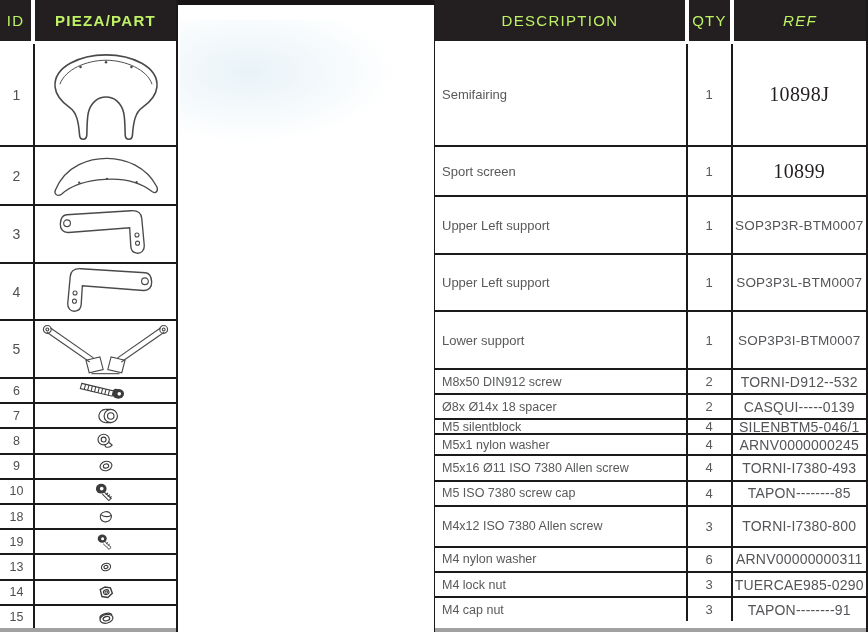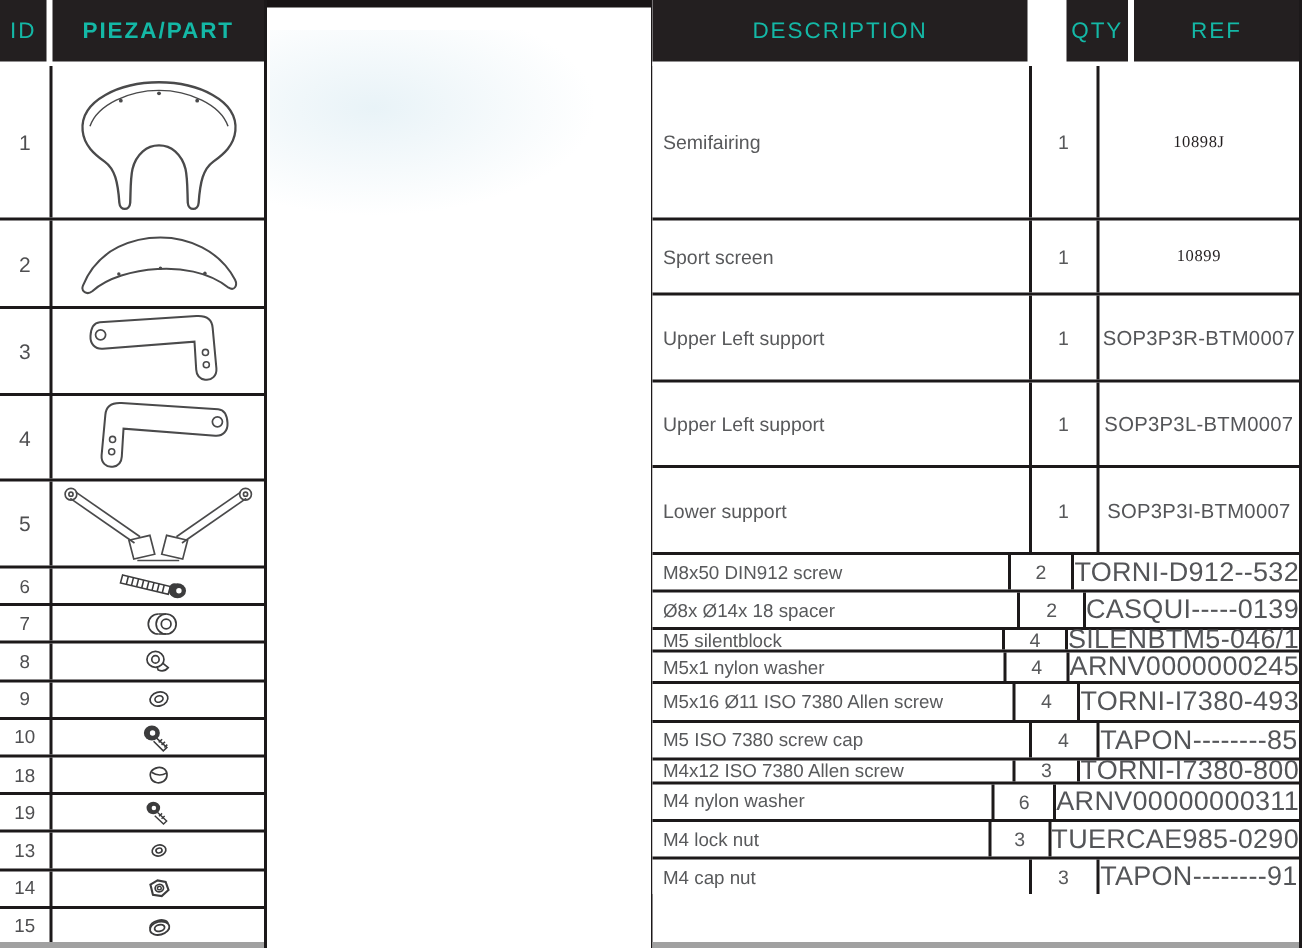--- a/index.html
+++ b/index.html
@@ -8,46 +8,46 @@
 
   .gap-bar { position: absolute; left: 178px; top: 0; width: 256px; height: 5px; background: #181415; }
   .gap-watermark { position: absolute; left: 180px; top: 20px; width: 230px; height: 130px;
     background: radial-gradient(ellipse at 30% 40%, rgba(205,228,238,0.45), rgba(255,255,255,0) 65%); }
 
   .tbl { position: absolute; top: 0; height: 632px; background: #fff; }
   .left-tbl  { left: 0; width: 178px; border-right: 2px solid #1c191a; }
   .right-tbl { left: 434px; width: 434px; border-left: 1.5px solid #1c191a; border-right: 2px solid #1c191a; }
 
   .hdr { display: flex; height: 44px; background: #fff; gap: 4px; border-bottom: 3px solid #fff; }
-  .hcell { background: #231f20; color: #14b8a6; display: flex; align-items: center; justify-content: center;
+  .hcell { background: #231f20; color: #bef264; display: flex; align-items: center; justify-content: center;
            font-size: 15px; letter-spacing: 1.3px; }
   .lt-hdr .hc-id { width: 31px; }
   .lt-hdr .hc-part { flex: 1; font-weight: bold; }
   .rt-hdr .hc-desc { width: 250px; }
-  .rt-hdr .hc-qty { width: 41px; margin-left: 22px; }
-  .rt-hdr .hc-ref { flex: 1; }
+  .rt-hdr .hc-qty { width: 41px; }
+  .rt-hdr .hc-ref { flex: 1; font-style: italic; }
 
   .tbody { width: 100%; }
   .row { display: flex; width: 100%; background: #fff; }
   .row.bt { border-top: 2px solid #1c191a; }
 
   .lt-id { width: 35px; border-right: 2px solid #1c191a; display: flex; align-items: center;
            justify-content: center; color: #4f4f51; font-size: 14px; }
   .row.small .lt-id { font-size: 12.5px; }
   .lt-part { flex: 1; display: flex; align-items: center; justify-content: center; overflow: hidden; }
 
   .rt-desc { width: 252.5px; border-right: 2px solid #1c191a; display: flex; align-items: center;
              padding-left: 7px; color: #58595b; font-size: 13px; }
   .rt-qty  { width: 45px; border-right: 2px solid #1c191a; display: flex; align-items: center;
              justify-content: center; color: #58595b; font-size: 13px; }
   .rt-ref  { flex: 1; display: flex; align-items: center; justify-content: center; color: #545558;
              font-size: 13.5px; letter-spacing: 0.2px; white-space: nowrap; }
   .row.small .rt-desc { font-size: 12.5px; }
-  .row.small .rt-ref  { font-size: 18px; }
-  .rt-ref.serif { font-family: "Liberation Serif", serif; font-size: 11px; color: #231f20; letter-spacing: 0.4px; }
+  .row.small .rt-ref  { font-size: 14px; }
+  .rt-ref.serif { font-family: "Liberation Serif", serif; font-size: 20px; color: #231f20; letter-spacing: 0.4px; }
 
   .bottom-bar { position: absolute; bottom: 0; left: 0; right: 0; height: 4px; background: #a1a1a1; z-index: 3; }
 </style>
 </head>
 <body>
 
 <div class="stage">
 
   <div class="gap-bar"></div>
   <div class="gap-watermark"></div>
@@ -298,21 +298,21 @@
         <div class="row bt small" style="height: 25.2px;">
     <div class="rt-desc">M5x16 Ø11 ISO 7380 Allen screw</div>
     <div class="rt-qty">4</div>
     <div class="rt-ref">TORNI-I7380-493</div>
   </div>
         <div class="row bt small" style="height: 25.2px;">
     <div class="rt-desc">M5 ISO 7380 screw cap</div>
     <div class="rt-qty">4</div>
     <div class="rt-ref">TAPON--------85</div>
   </div>
-        <div class="row bt small" style="height: 16px;">
+        <div class="row bt small" style="height: 41px;">
     <div class="rt-desc">M4x12 ISO 7380 Allen screw</div>
     <div class="rt-qty">3</div>
     <div class="rt-ref">TORNI-I7380-800</div>
   </div>
         <div class="row bt small" style="height: 25.2px;">
     <div class="rt-desc">M4 nylon washer</div>
     <div class="rt-qty">6</div>
     <div class="rt-ref">ARNV00000000311</div>
   </div>
         <div class="row bt small" style="height: 25.2px;">

